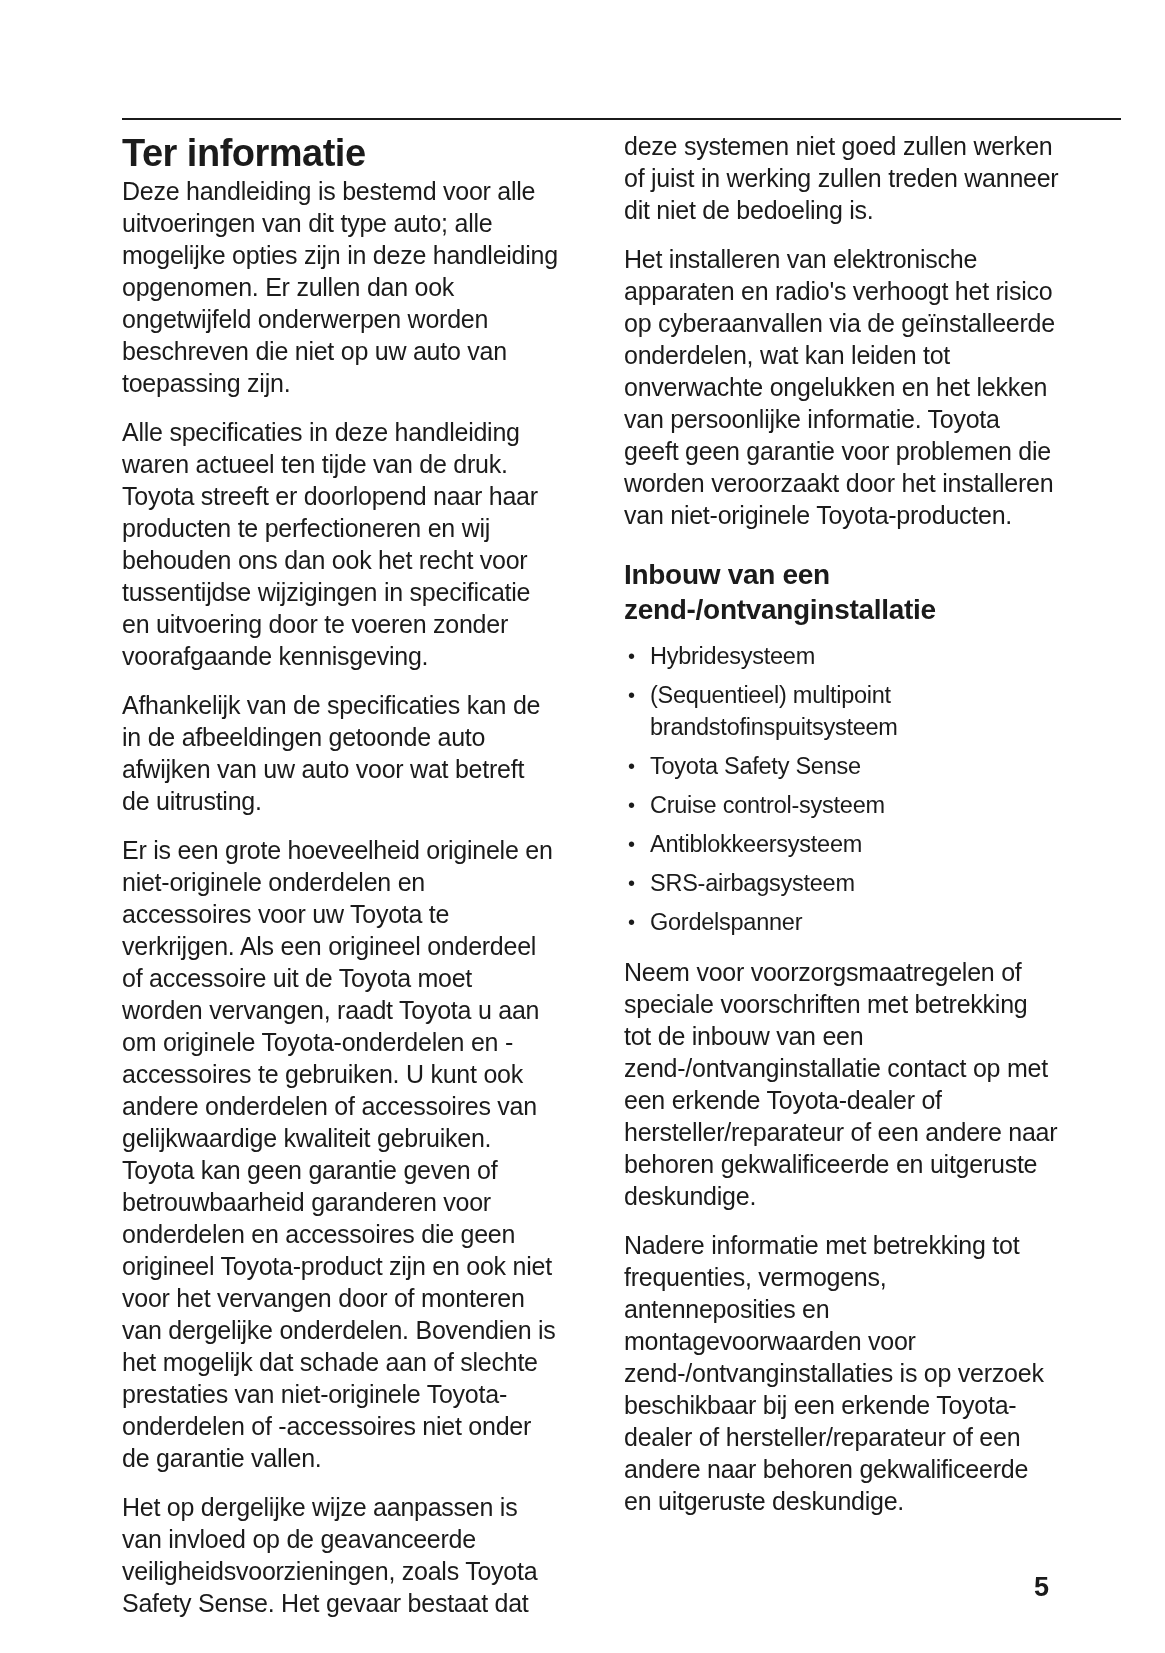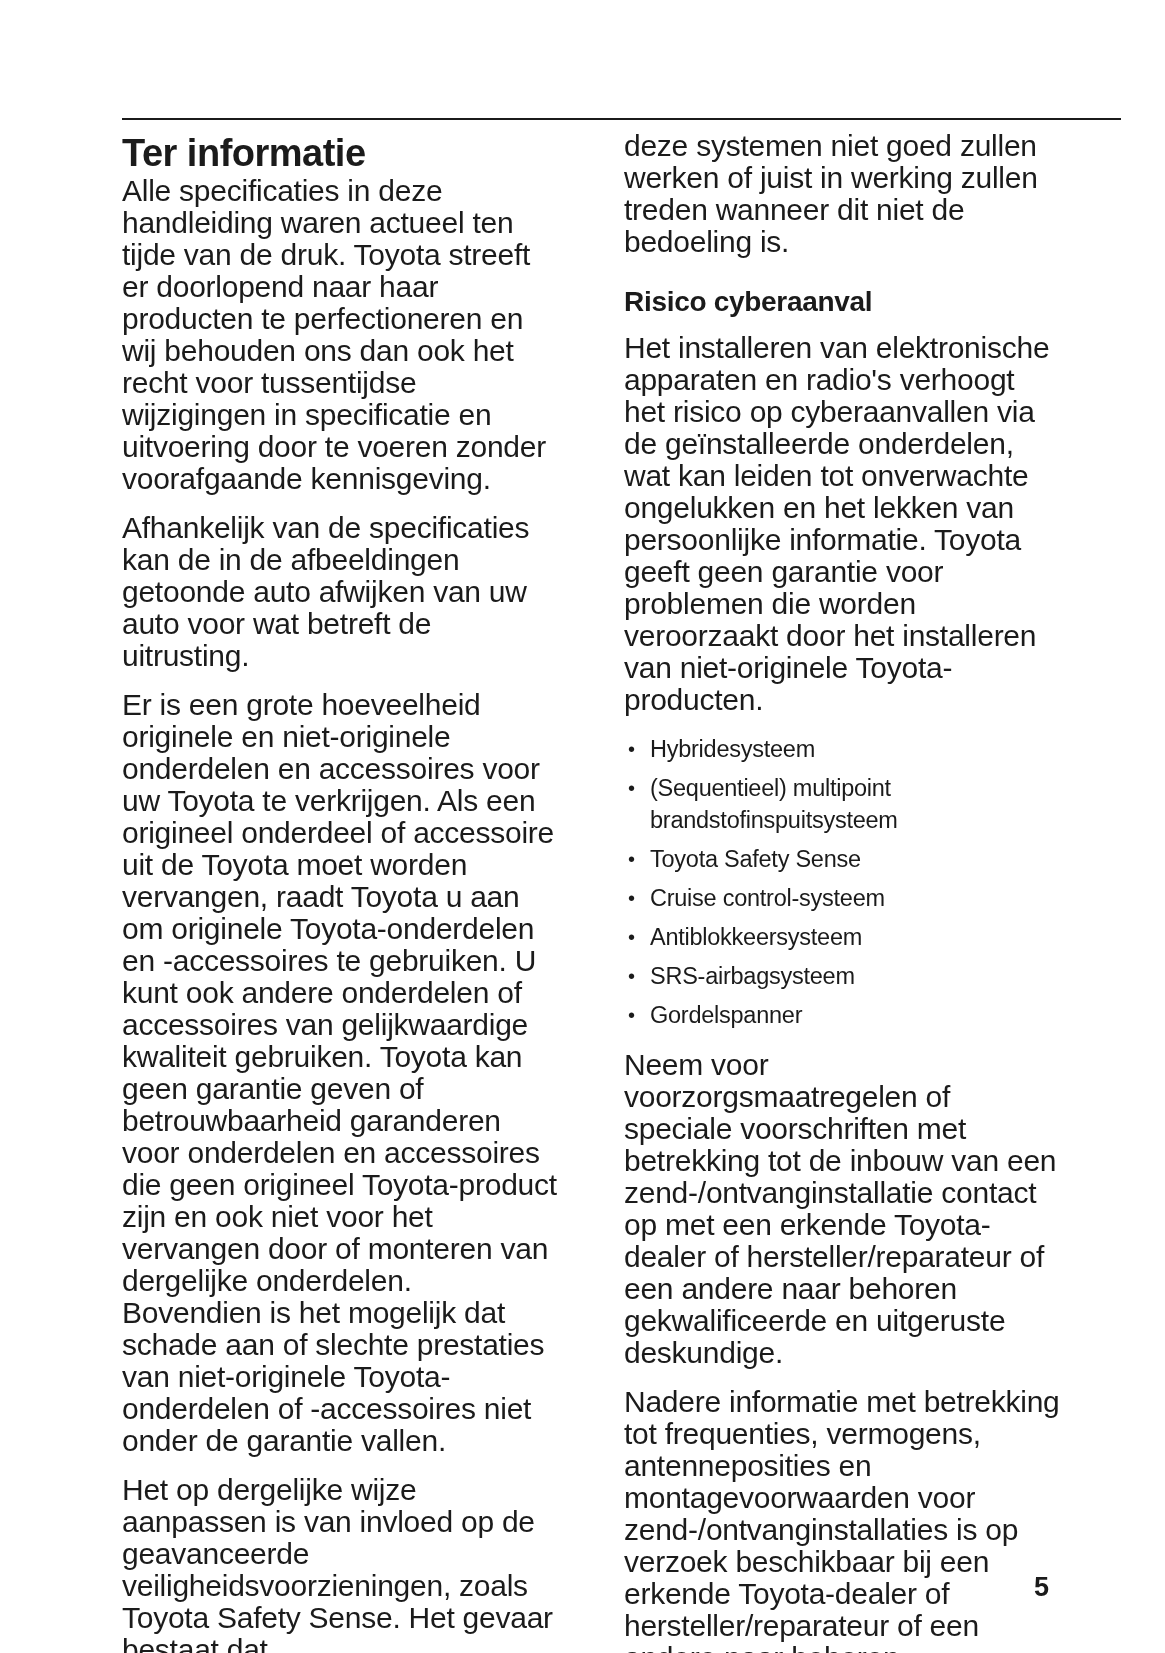--- a/index.html
+++ b/index.html
@@ -40,21 +40,21 @@
     margin: 2px 0 0 0;
   }
   .section-heading {
     font-size: 28px;
     font-weight: 700;
     line-height: 35px;
     letter-spacing: -0.3px;
     margin: 26px 0 13px 0;
   }
   .para {
-    font-size: 30px;
+    font-size: 25px;
     line-height: 32px;
     letter-spacing: -0.25px;
     margin: 0 0 17px 0;
   }
   .bullet-list {
     list-style: none;
     margin: 2px 0 18px 0;
     padding: 0;
   }
   .bullet-item {
@@ -89,33 +89,34 @@
 
 <div class="page">
 
   <div class="top-rule"></div>
 
   <div class="columns">
 
     <div class="col">
       <h1 class="doc-title">Ter informatie</h1>
 
+      <p class="para">Deze handleiding is bestemd voor alle uitvoeringen van dit type auto; alle mogelijke opties zijn in deze handleiding opgenomen. Er zullen dan ook ongetwijfeld onderwerpen worden beschreven die niet op uw auto van toepassing zijn.</p>
       <p class="para">Alle specificaties in deze handleiding waren actueel ten tijde van de druk. Toyota streeft er doorlopend naar haar producten te perfectioneren en wij behouden ons dan ook het recht voor tussentijdse wijzigingen in specificatie en uitvoering door te voeren zonder voorafgaande kennisgeving.</p>
       <p class="para">Afhankelijk van de specificaties kan de in de afbeeldingen getoonde auto afwijken van uw auto voor wat betreft de uitrusting.</p>
 
       <p class="para">Er is een grote hoeveelheid originele en niet-originele onderdelen en accessoires voor uw Toyota te verkrijgen. Als een origineel onderdeel of accessoire uit de Toyota moet worden vervangen, raadt Toyota u aan om originele Toyota-onderdelen en -accessoires te gebruiken. U kunt ook andere onderdelen of accessoires van gelijkwaardige kwaliteit gebruiken. Toyota kan geen garantie geven of betrouwbaarheid garanderen voor onderdelen en accessoires die geen origineel Toyota-product zijn en ook niet voor het vervangen door of monteren van dergelijke onderdelen. Bovendien is het mogelijk dat schade aan of slechte prestaties van niet-originele Toyota-onderdelen of -accessoires niet onder de garantie vallen.</p>
       <p class="para">Het op dergelijke wijze aanpassen is van invloed op de geavanceerde veiligheidsvoorzieningen, zoals Toyota Safety Sense. Het gevaar bestaat dat</p>
     </div>
 
     <div class="col">
       <p class="para">deze systemen niet goed zullen werken of juist in werking zullen treden wanneer dit niet de bedoeling is.</p>
 
-      <h2 class="section-heading">Risico cyberaanval</h2>
       <p class="para">Het installeren van elektronische apparaten en radio's verhoogt het risico op cyberaanvallen via de geïnstalleerde onderdelen, wat kan leiden tot onverwachte ongelukken en het lekken van persoonlijke informatie. Toyota geeft geen garantie voor problemen die worden veroorzaakt door het installeren van niet-originele Toyota-producten.</p>
 
+      <h2 class="section-heading">Inbouw van een zend-/ontvanginstallatie</h2>
 
       <ul class="bullet-list">
         <li class="bullet-item">
           <span class="bullet-dot">•</span>
           <span class="bullet-text">Hybridesysteem</span>
         </li>
         <li class="bullet-item">
           <span class="bullet-dot">•</span>
           <span class="bullet-text">(Sequentieel) multipoint brandstofinspuitsysteem</span>
         </li>

